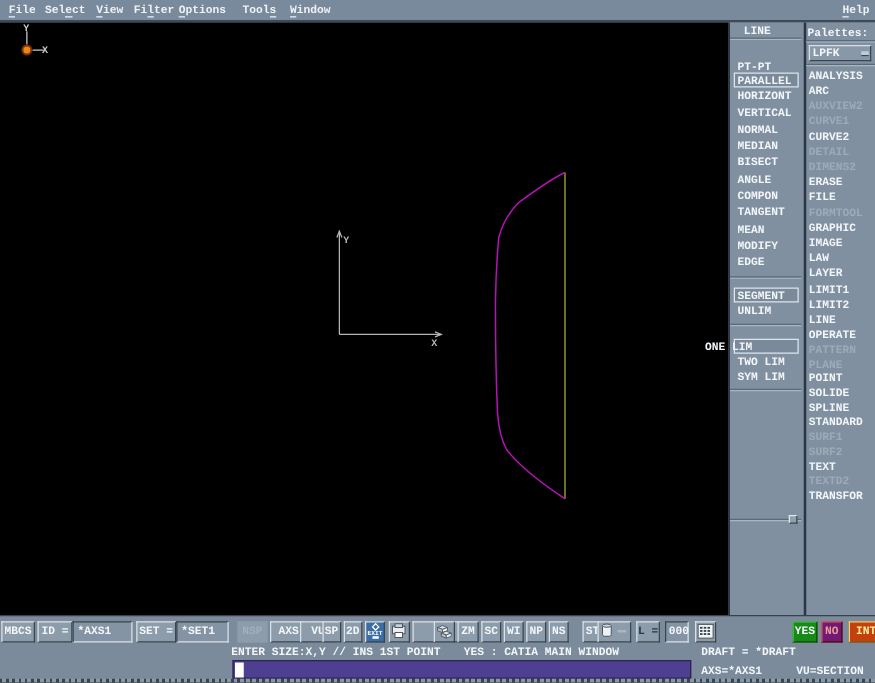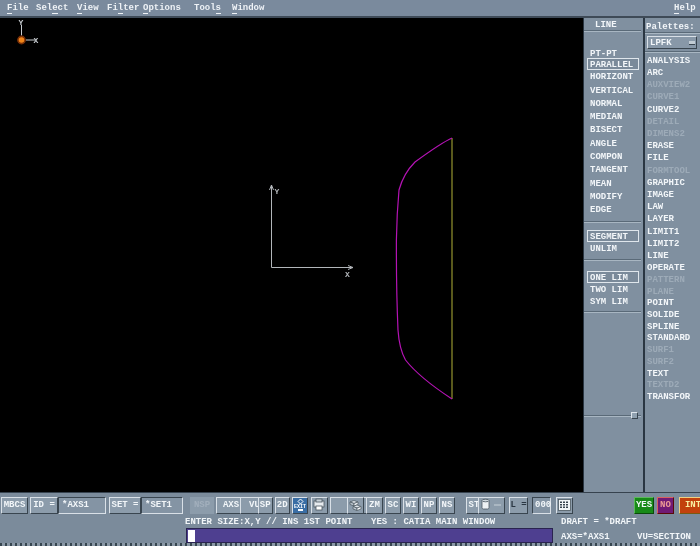--- a/index.html
+++ b/index.html
@@ -87,21 +87,21 @@
 <div class="t" style="left:590px;top:164.5px;">TANGENT</div>
 <div class="t" style="left:590px;top:178.5px;">MEAN</div>
 <div class="t" style="left:590px;top:191.5px;">MODIFY</div>
 <div class="t" style="left:590px;top:204.5px;">EDGE</div>
 <div class="sep" style="left:584px;top:221px;width:57px;"></div>
 <div class="box" style="left:587px;top:230px;width:52px;height:12px;"></div>
 <div class="t" style="left:590px;top:231.5px;">SEGMENT</div>
 <div class="t" style="left:590px;top:243.5px;">UNLIM</div>
 <div class="sep" style="left:584px;top:259px;width:57px;"></div>
 <div class="box" style="left:587px;top:271px;width:52px;height:12px;"></div>
-<div class="t" style="left:590px;top:272.5px;">ONE LIM</div>
+<div class="t" style="left:564px;top:272.5px;">ONE LIM</div>
 <div class="t" style="left:590px;top:284.5px;">TWO LIM</div>
 <div class="t" style="left:590px;top:296.5px;">SYM LIM</div>
 <div class="sep" style="left:584px;top:311px;width:57px;"></div>
 <div class="sep" style="left:584px;top:415px;width:57px;"></div>
 <div class="abs" style="left:631px;top:412px;width:7px;height:7px;background:#8fa0af;border-top:1px solid #dfe6ec;border-left:1px solid #dfe6ec;border-right:1px solid #39454f;border-bottom:1px solid #39454f;box-sizing:border-box;"></div>
 
 <div class="abs" id="palpanel"></div>
 <div class="t" style="left:646px;top:22px;">Palettes:</div>
 <div class="sep" style="left:645px;top:32px;width:55px;"></div>
 <div class="abs" style="left:647px;top:36px;width:50px;height:13px;background:#8898a8;border-top:1px solid #d9e0e7;border-left:1px solid #d9e0e7;border-bottom:1px solid #39454f;border-right:1px solid #39454f;box-sizing:border-box;"></div>

